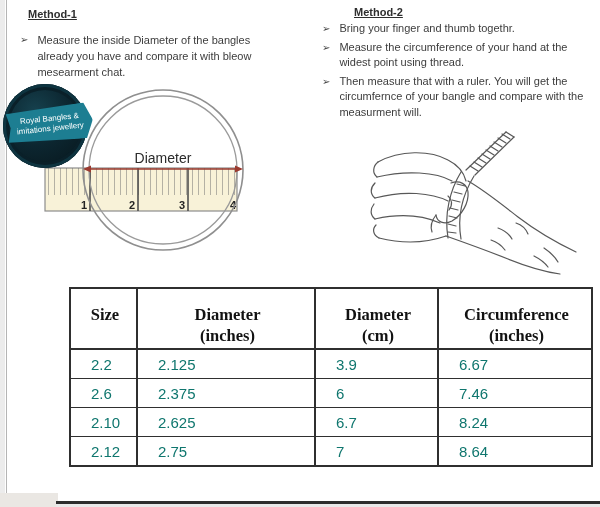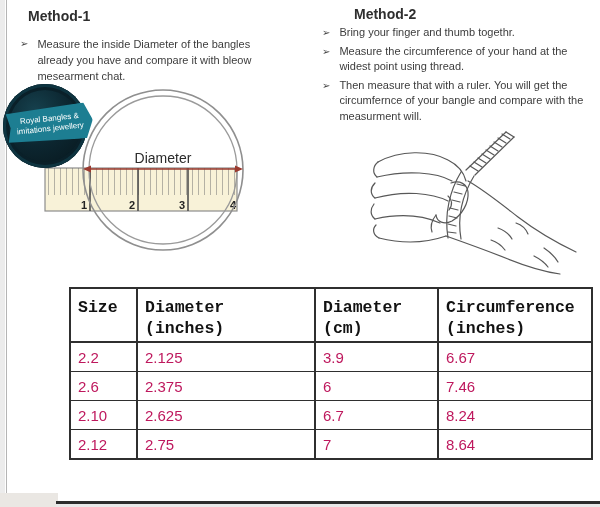--- a/index.html
+++ b/index.html
@@ -5,21 +5,21 @@
   html,body { margin:0; padding:0; }
   body { font-family:"Liberation Sans", sans-serif; background:#fff; }
   .page {
     position:relative; width:600px; height:507px; background:#ffffff;
     overflow:hidden; color:#333;
   }
   .left-gutter { position:absolute; left:0; top:0; width:5px; height:100%; background:#ececec; }
   .left-line   { position:absolute; left:6px; top:0; width:1px; height:100%; background:#b5b5b5; }
 
   
-  .method-title { font-size:14px; font-weight:bold; color:#2e2e2e; }
+  .method-title { font-size:11px; font-weight:bold; text-decoration:underline; color:#2e2e2e; }
   .bullet { display:flex; gap:9px; margin-top:6px; }
   .bullet .marker { font-size:10px; line-height:15px; color:#444; flex:0 0 auto; }
   .bullet .lines { font-size:11px; line-height:16px; color:#3c3c3c; }
   .bullet .lines span { display:block; }
 
   .method1 { position:absolute; left:20px; top:8px; width:292px; }
   .method1 .method-title { margin-left:8px; }
   .method1 .bullet { margin-top:12px; }
 
   .method2 { position:absolute; left:322px; top:6px; width:272px; }
@@ -42,27 +42,27 @@
     color:#ffffff; font-size:8px; line-height:10px; text-align:center;
   }
 
   
   .size-chart { position:absolute; left:69px; top:287px; border-collapse:collapse;
                 background:#fff; }
   .size-chart, .size-chart th, .size-chart td { border:1px solid #2f2f2f; }
   .size-chart { border-width:2px; }
   .size-chart th, .size-chart td { border-left-width:2px; border-right-width:2px; }
   .size-chart th {
-    font-family:Liberation Mono, monospace; font-size:16.5px; font-weight:bold;
-    text-align:left; vertical-align:top; padding:9px 4px 2px 7px; line-height:1.25;
+    font-family:Liberation Serif, serif; font-size:16.5px; font-weight:bold;
+    text-align:center; vertical-align:top; padding:16px 4px 2px 7px; line-height:1.25;
     color:#121212; border-bottom-width:2px; height:40px;
   }
   .size-chart th span { display:block; }
   .size-chart td {
-    font-size:15px; color:#be185d; padding:1px 4px 1px 7px; height:26px;
+    font-size:15px; color:#0f766e; padding:1px 4px 1px 20px; height:26px;
     vertical-align:middle;
   }
 
   .bottom-left-gray { position:absolute; left:0; top:493px; width:58px; height:14px; background:#eae7e3; }
   .bottom-line { position:absolute; left:56px; top:501px; width:544px; height:3px; background:#2d2d2d; }
   .bottom-strip { position:absolute; left:56px; top:504px; width:544px; height:3px; background:#e9e9e9; }
 
   svg text { font-family:"Liberation Sans", sans-serif; }
 </style>
 </head>

